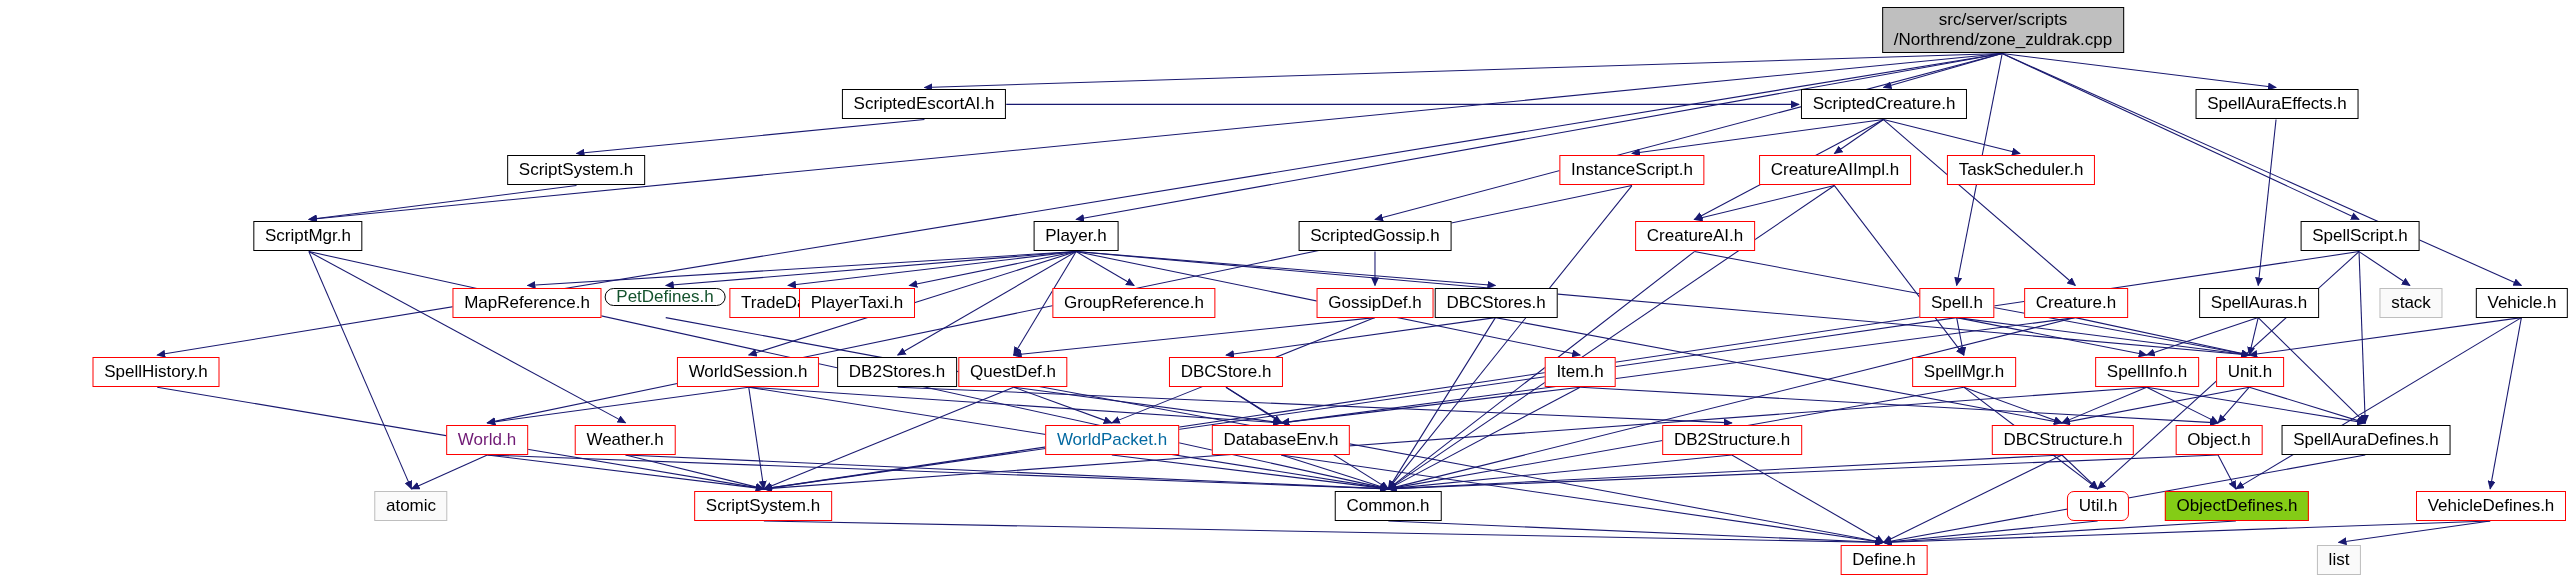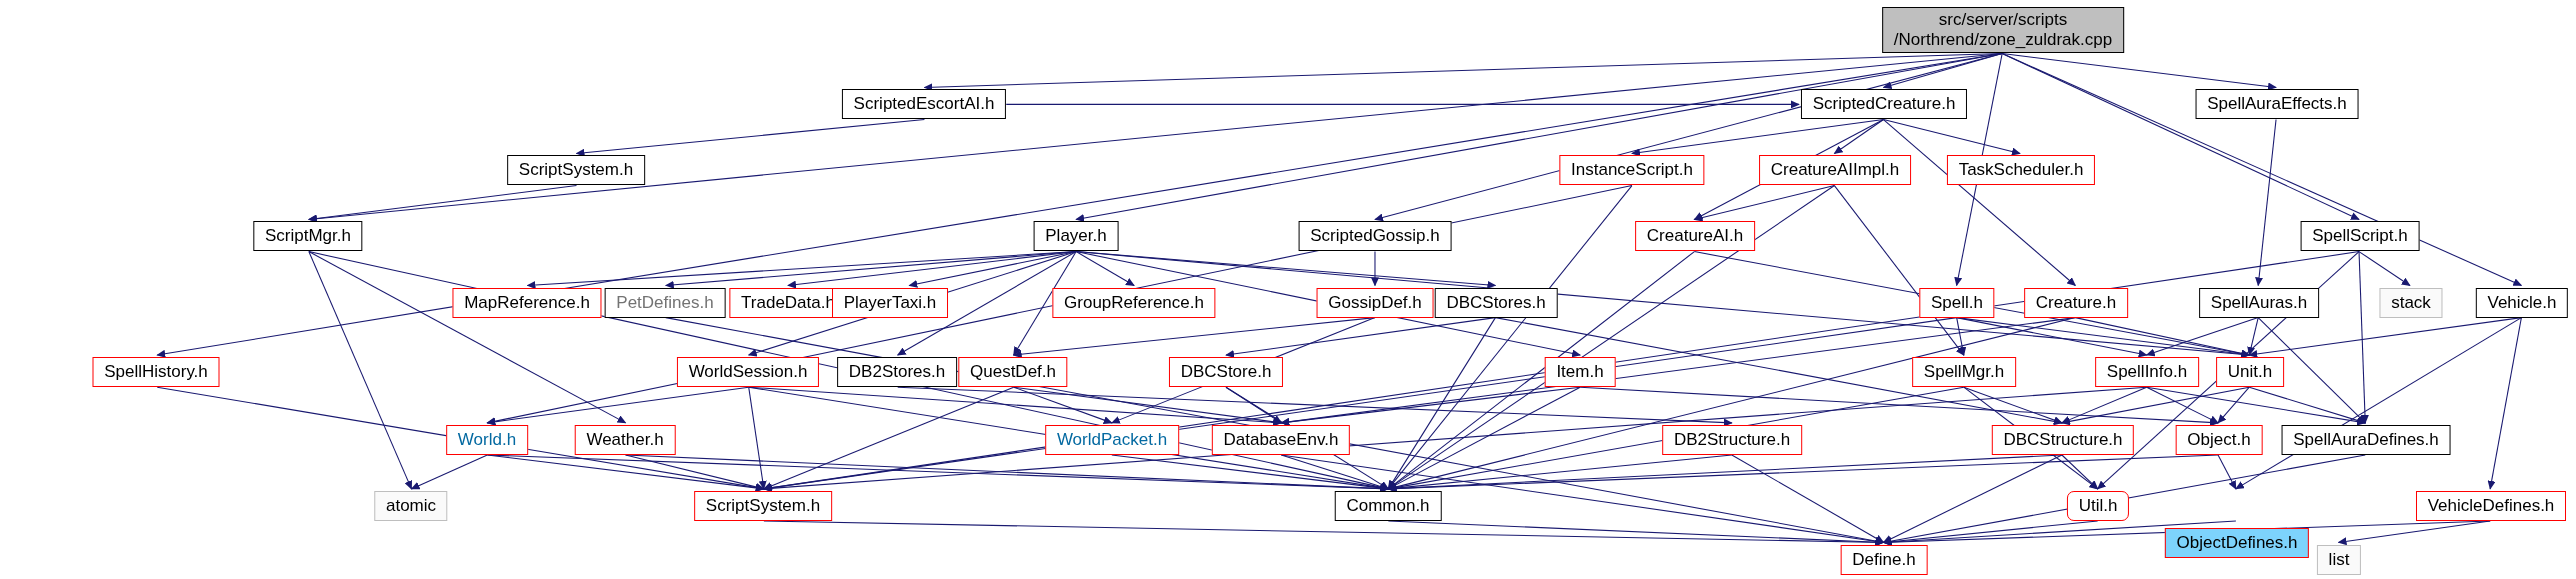--- a/index.html
+++ b/index.html
@@ -167,51 +167,51 @@
       <div class="node plain" style="left: 576px; top: 155px; height: 30px; background: rgb(255, 255, 255); border-color: rgb(0, 0, 0); color: rgb(0, 0, 0);">ScriptSystem.h</div>
       <div class="node linked" style="left: 1632px; top: 155px; height: 30px; background: rgb(255, 255, 255); border-color: rgb(255, 0, 0); color: rgb(0, 0, 0);">InstanceScript.h</div>
       <div class="node linked" style="left: 1835px; top: 155px; height: 30px; background: rgb(255, 255, 255); border-color: rgb(255, 0, 0); color: rgb(0, 0, 0);">CreatureAIImpl.h</div>
       <div class="node linked" style="left: 2021px; top: 155px; height: 30px; background: rgb(255, 255, 255); border-color: rgb(255, 0, 0); color: rgb(0, 0, 0);">TaskScheduler.h</div>
       <div class="node plain" style="left: 308px; top: 221px; height: 30px; background: rgb(255, 255, 255); border-color: rgb(0, 0, 0); color: rgb(0, 0, 0);">ScriptMgr.h</div>
       <div class="node plain" style="left: 1076px; top: 221px; height: 30px; background: rgb(255, 255, 255); border-color: rgb(0, 0, 0); color: rgb(0, 0, 0);">Player.h</div>
       <div class="node plain" style="left: 1375px; top: 221px; height: 30px; background: rgb(255, 255, 255); border-color: rgb(0, 0, 0); color: rgb(0, 0, 0);">ScriptedGossip.h</div>
       <div class="node linked" style="left: 1695px; top: 221px; height: 30px; background: rgb(255, 255, 255); border-color: rgb(255, 0, 0); color: rgb(0, 0, 0);">CreatureAI.h</div>
       <div class="node plain" style="left: 2360px; top: 221px; height: 30px; background: rgb(255, 255, 255); border-color: rgb(0, 0, 0); color: rgb(0, 0, 0);">SpellScript.h</div>
       <div class="node linked" style="left: 527px; top: 288px; height: 30px; background: rgb(255, 255, 255); border-color: rgb(255, 0, 0); color: rgb(0, 0, 0);">MapReference.h</div>
-      <div class="node plain" style="left: 665px; top: 288px; height: 30px; background: rgb(255, 255, 255); border-color: rgb(0, 0, 0); color: #737373;">PetDefines.h</div>
+      <div class="node plain" style="left: 665px; top: 288px; height: 18px; background: rgb(255, 255, 255); border-color: rgb(0, 0, 0); color: #14532d; border-radius: 10px;">PetDefines.h</div>
       <div class="node linked" style="left: 788px; top: 288px; height: 30px; background: rgb(255, 255, 255); border-color: rgb(255, 0, 0); color: rgb(0, 0, 0);">TradeData.h</div>
-      <div class="node linked" style="left: 890px; top: 288px; height: 30px; background: rgb(255, 255, 255); border-color: rgb(255, 0, 0); color: rgb(0, 0, 0);">PlayerTaxi.h</div>
+      <div class="node linked" style="left: 857px; top: 288px; height: 30px; background: rgb(255, 255, 255); border-color: rgb(255, 0, 0); color: rgb(0, 0, 0);">PlayerTaxi.h</div>
       <div class="node linked" style="left: 1134px; top: 288px; height: 30px; background: rgb(255, 255, 255); border-color: rgb(255, 0, 0); color: rgb(0, 0, 0);">GroupReference.h</div>
       <div class="node linked" style="left: 1375px; top: 288px; height: 30px; background: rgb(255, 255, 255); border-color: rgb(255, 0, 0); color: rgb(0, 0, 0);">GossipDef.h</div>
       <div class="node plain" style="left: 1496px; top: 288px; height: 30px; background: rgb(255, 255, 255); border-color: rgb(0, 0, 0); color: rgb(0, 0, 0);">DBCStores.h</div>
       <div class="node linked" style="left: 1957px; top: 288px; height: 30px; background: rgb(255, 255, 255); border-color: rgb(255, 0, 0); color: rgb(0, 0, 0);">Spell.h</div>
       <div class="node linked" style="left: 2076px; top: 288px; height: 30px; background: rgb(255, 255, 255); border-color: rgb(255, 0, 0); color: rgb(0, 0, 0);">Creature.h</div>
       <div class="node plain" style="left: 2259px; top: 288px; height: 30px; background: rgb(255, 255, 255); border-color: rgb(0, 0, 0); color: rgb(0, 0, 0);">SpellAuras.h</div>
       <div class="node system" style="left: 2411px; top: 288px; height: 30px; background: rgb(250, 250, 250); border-color: rgb(190, 190, 190); color: rgb(0, 0, 0);">stack</div>
       <div class="node plain" style="left: 2522px; top: 288px; height: 30px; background: rgb(255, 255, 255); border-color: rgb(0, 0, 0); color: rgb(0, 0, 0);">Vehicle.h</div>
       <div class="node linked" style="left: 156px; top: 357px; height: 30px; background: rgb(255, 255, 255); border-color: rgb(255, 0, 0); color: rgb(0, 0, 0);">SpellHistory.h</div>
       <div class="node linked" style="left: 748px; top: 357px; height: 30px; background: rgb(255, 255, 255); border-color: rgb(255, 0, 0); color: rgb(0, 0, 0);">WorldSession.h</div>
       <div class="node plain" style="left: 897px; top: 357px; height: 30px; background: rgb(255, 255, 255); border-color: rgb(0, 0, 0); color: rgb(0, 0, 0);">DB2Stores.h</div>
       <div class="node linked" style="left: 1013px; top: 357px; height: 30px; background: rgb(255, 255, 255); border-color: rgb(255, 0, 0); color: rgb(0, 0, 0);">QuestDef.h</div>
       <div class="node linked" style="left: 1226px; top: 357px; height: 30px; background: rgb(255, 255, 255); border-color: rgb(255, 0, 0); color: rgb(0, 0, 0);">DBCStore.h</div>
       <div class="node linked" style="left: 1580px; top: 357px; height: 30px; background: rgb(255, 255, 255); border-color: rgb(255, 0, 0); color: rgb(0, 0, 0);">Item.h</div>
       <div class="node linked" style="left: 1964px; top: 357px; height: 30px; background: rgb(255, 255, 255); border-color: rgb(255, 0, 0); color: rgb(0, 0, 0);">SpellMgr.h</div>
       <div class="node linked" style="left: 2147px; top: 357px; height: 30px; background: rgb(255, 255, 255); border-color: rgb(255, 0, 0); color: rgb(0, 0, 0);">SpellInfo.h</div>
       <div class="node linked" style="left: 2250px; top: 357px; height: 30px; background: rgb(255, 255, 255); border-color: rgb(255, 0, 0); color: rgb(0, 0, 0);">Unit.h</div>
-      <div class="node linked" style="left: 487px; top: 425px; height: 30px; background: rgb(255, 255, 255); border-color: rgb(255, 0, 0); color: #0369a1;">World.h</div>
+      <div class="node linked" style="left: 487px; top: 425px; height: 30px; background: rgb(255, 255, 255); border-color: rgb(255, 0, 0); color: #701a75;">World.h</div>
       <div class="node linked" style="left: 625px; top: 425px; height: 30px; background: rgb(255, 255, 255); border-color: rgb(255, 0, 0); color: rgb(0, 0, 0);">Weather.h</div>
       <div class="node linked" style="left: 1112px; top: 425px; height: 30px; background: rgb(255, 255, 255); border-color: rgb(255, 0, 0); color: #0369a1;">WorldPacket.h</div>
       <div class="node linked" style="left: 1281px; top: 425px; height: 30px; background: rgb(255, 255, 255); border-color: rgb(255, 0, 0); color: rgb(0, 0, 0);">DatabaseEnv.h</div>
       <div class="node linked" style="left: 1732px; top: 425px; height: 30px; background: rgb(255, 255, 255); border-color: rgb(255, 0, 0); color: rgb(0, 0, 0);">DB2Structure.h</div>
       <div class="node linked" style="left: 2063px; top: 425px; height: 30px; background: rgb(255, 255, 255); border-color: rgb(255, 0, 0); color: rgb(0, 0, 0);">DBCStructure.h</div>
       <div class="node linked" style="left: 2219px; top: 425px; height: 30px; background: rgb(255, 255, 255); border-color: rgb(255, 0, 0); color: rgb(0, 0, 0);">Object.h</div>
       <div class="node plain" style="left: 2366px; top: 425px; height: 30px; background: rgb(255, 255, 255); border-color: rgb(0, 0, 0); color: rgb(0, 0, 0);">SpellAuraDefines.h</div>
       <div class="node system" style="left: 411px; top: 491px; height: 30px; background: rgb(250, 250, 250); border-color: rgb(190, 190, 190); color: rgb(0, 0, 0);">atomic</div>
       <div class="node linked" style="left: 763px; top: 491px; height: 30px; background: rgb(255, 255, 255); border-color: rgb(255, 0, 0); color: rgb(0, 0, 0);">ScriptSystem.h</div>
       <div class="node plain" style="left: 1388px; top: 491px; height: 30px; background: rgb(255, 255, 255); border-color: rgb(0, 0, 0); color: rgb(0, 0, 0);">Common.h</div>
       <div class="node linked" style="left: 2098px; top: 491px; height: 30px; background: rgb(255, 255, 255); border-color: rgb(255, 0, 0); color: rgb(0, 0, 0); border-radius: 7px;">Util.h</div>
-      <div class="node linked" style="left: 2237px; top: 491px; height: 30px; background: #7dd3fc; border-color: rgb(255, 0, 0); color: rgb(0, 0, 0); margin-top: 37px;">ObjectDefines.h</div>
+      <div class="node linked" style="left: 2237px; top: 491px; height: 30px; background: #84cc16; border-color: rgb(255, 0, 0); color: rgb(0, 0, 0);">ObjectDefines.h</div>
       <div class="node linked" style="left: 2491px; top: 491px; height: 30px; background: rgb(255, 255, 255); border-color: rgb(255, 0, 0); color: rgb(0, 0, 0);">VehicleDefines.h</div>
       <div class="node linked" style="left: 1884px; top: 545px; height: 30px; background: rgb(255, 255, 255); border-color: rgb(255, 0, 0); color: rgb(0, 0, 0); text-align: center;">Define.h</div>
       <div class="node system" style="left: 2339px; top: 545px; height: 30px; background: rgb(250, 250, 250); border-color: rgb(190, 190, 190); color: rgb(0, 0, 0);">list</div>
     </div>
 </div>
 
 
 </body></html>

